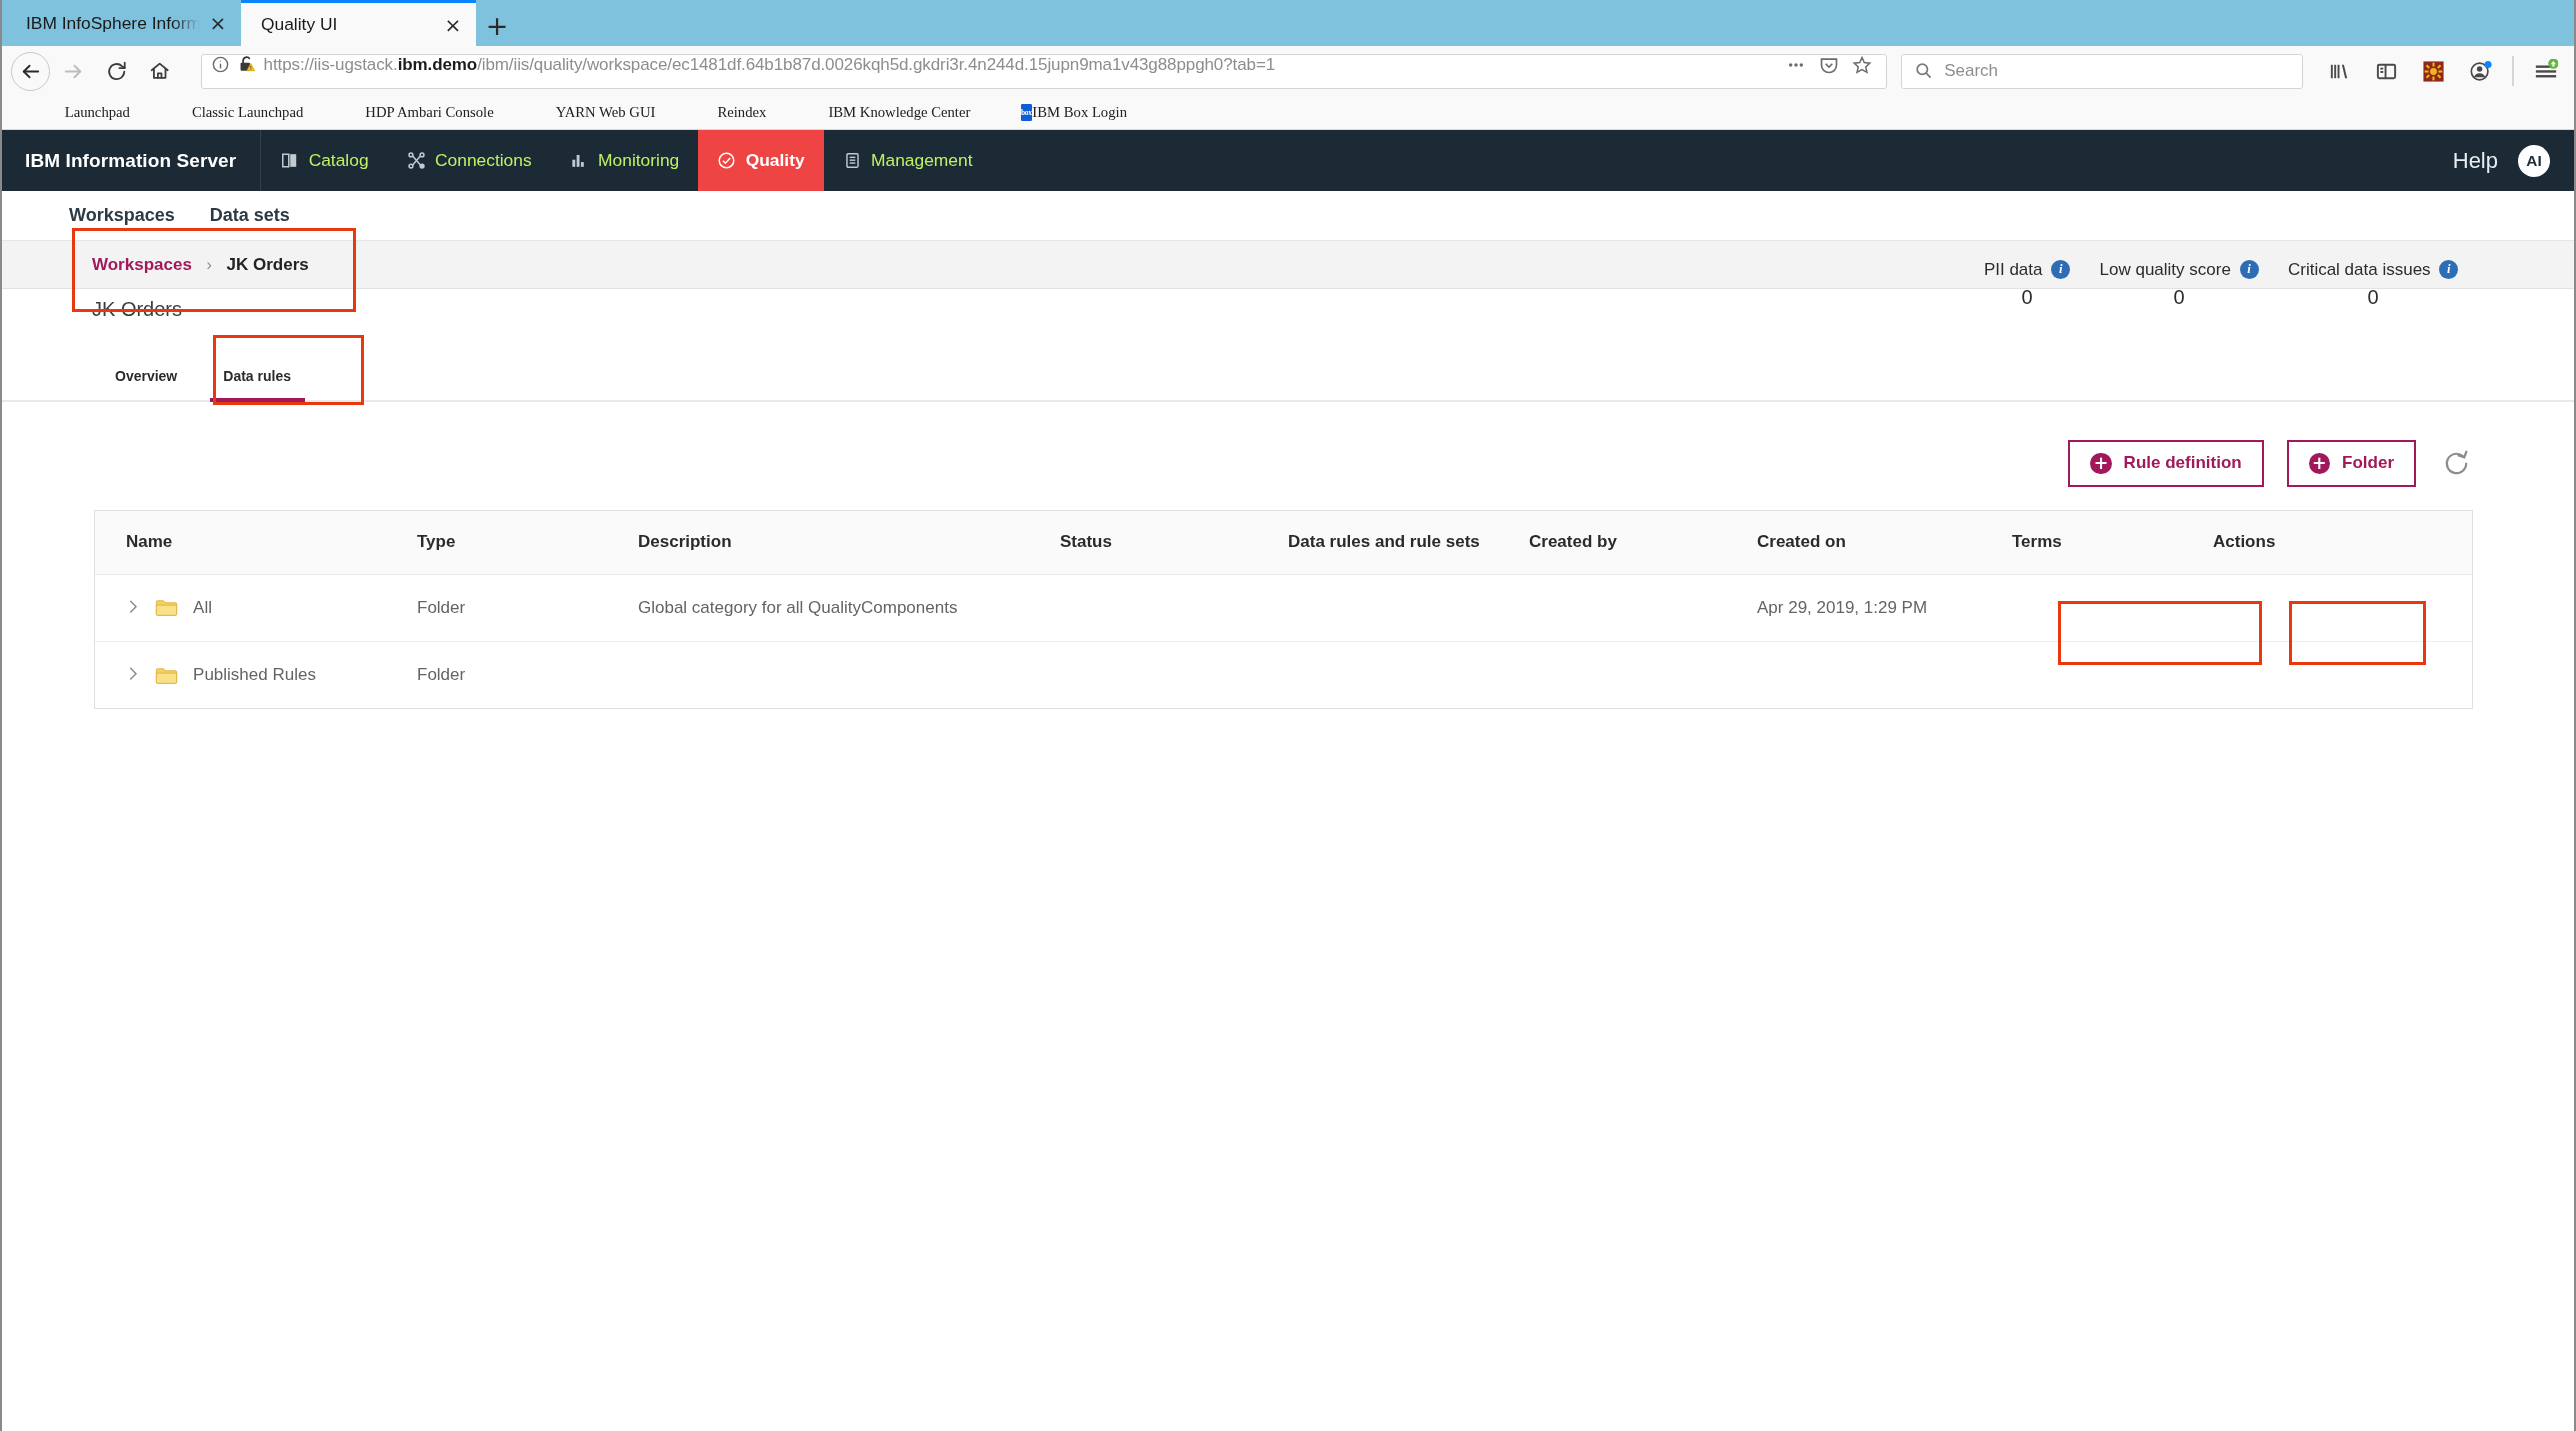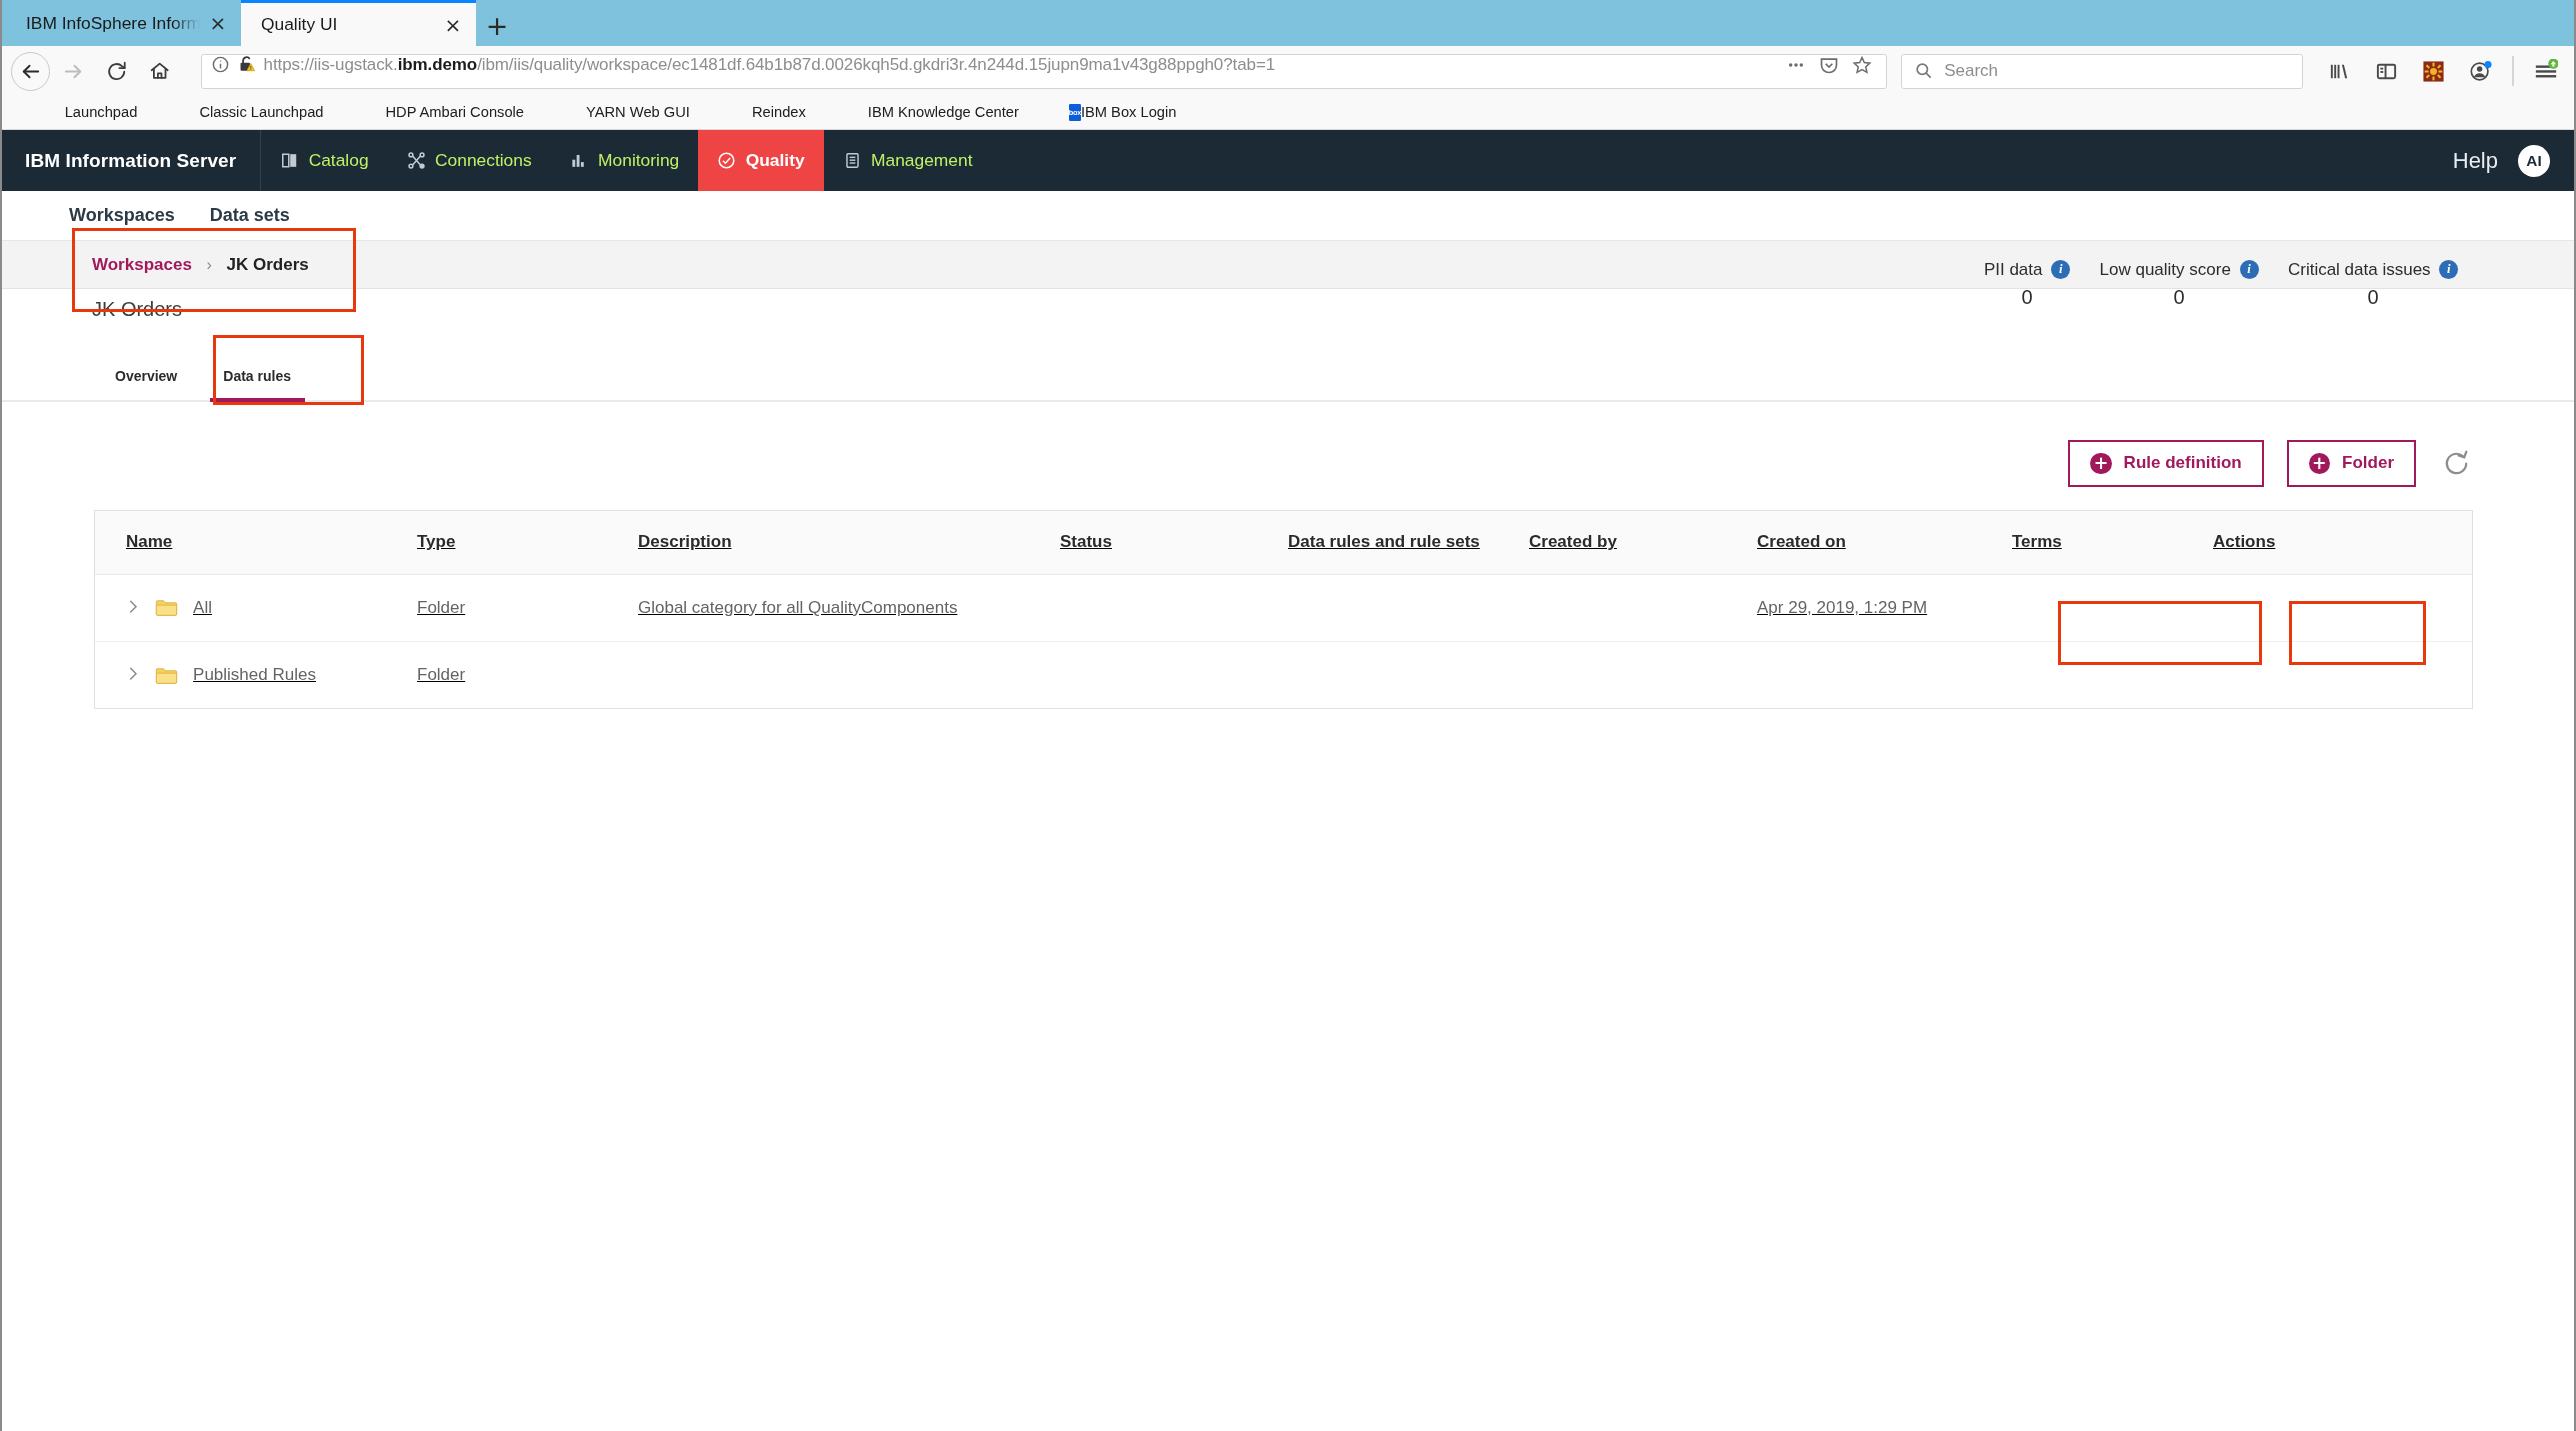--- a/index.html
+++ b/index.html
@@ -127,23 +127,23 @@
 
   
   .bookmarks {
     height: 34px; flex: 0 0 34px;
     background: #f9f9fa;
     display: flex; align-items: center;
     padding: 0 10.7px; gap: 0;
     border-bottom: 1.3px solid #d9d9d9;
   }
   .bm {
-    display: flex; align-items: center; gap: 6px;
+    display: flex; align-items: flex-end; gap: 6px;
     padding: 0 10px; font-size: 14.7px; color: #202023;
-    white-space: nowrap; cursor: pointer;
+    white-space: nowrap; cursor: pointer; font-family: Liberation Serif, serif;
   }
   .bm-ico { width: 17.4px; height: 17.4px; display:flex; align-items:center; justify-content:center; flex: 0 0 17.4px; padding-left: 36px; }
   .bm-box {
     width: 17.4px; height: 17.4px; background: #0b5ed7;
     color:#fff; font-size: 7.4px; font-weight: 700;
     display:flex; align-items:center; justify-content:center;
     border-radius: 1.3px; letter-spacing: -0.2px;
   }
 
   
@@ -271,21 +271,21 @@
     font-family: "DejaVu Sans", sans-serif;
   }
   .refresh-btn { width: 34px; height: 34px; cursor: pointer; color: #8d8d8d; display:flex; align-items:center; justify-content:center;}
 
   
   .table-wrap {
     margin: 23px 101px 0 92px;
     border: 1.3px solid #e0e0e0;
     background: #ffffff;
   }
-  table { width: 100%; border-collapse: collapse; table-layout: fixed; text-decoration: underline; }
+  table { width: 100%; border-collapse: collapse; table-layout: fixed; }
   thead tr { background: #fafafa; }
   th {
     text-align: left;
     font-size: 17px; font-weight: 700; color: #2b2b2b;
     padding: 21.4px 0 21.4px 0;
     border-bottom: 1.3px solid #e8e8e8;
     white-space: nowrap;
   }
   td {
     font-size: 17px; color: #646464;

